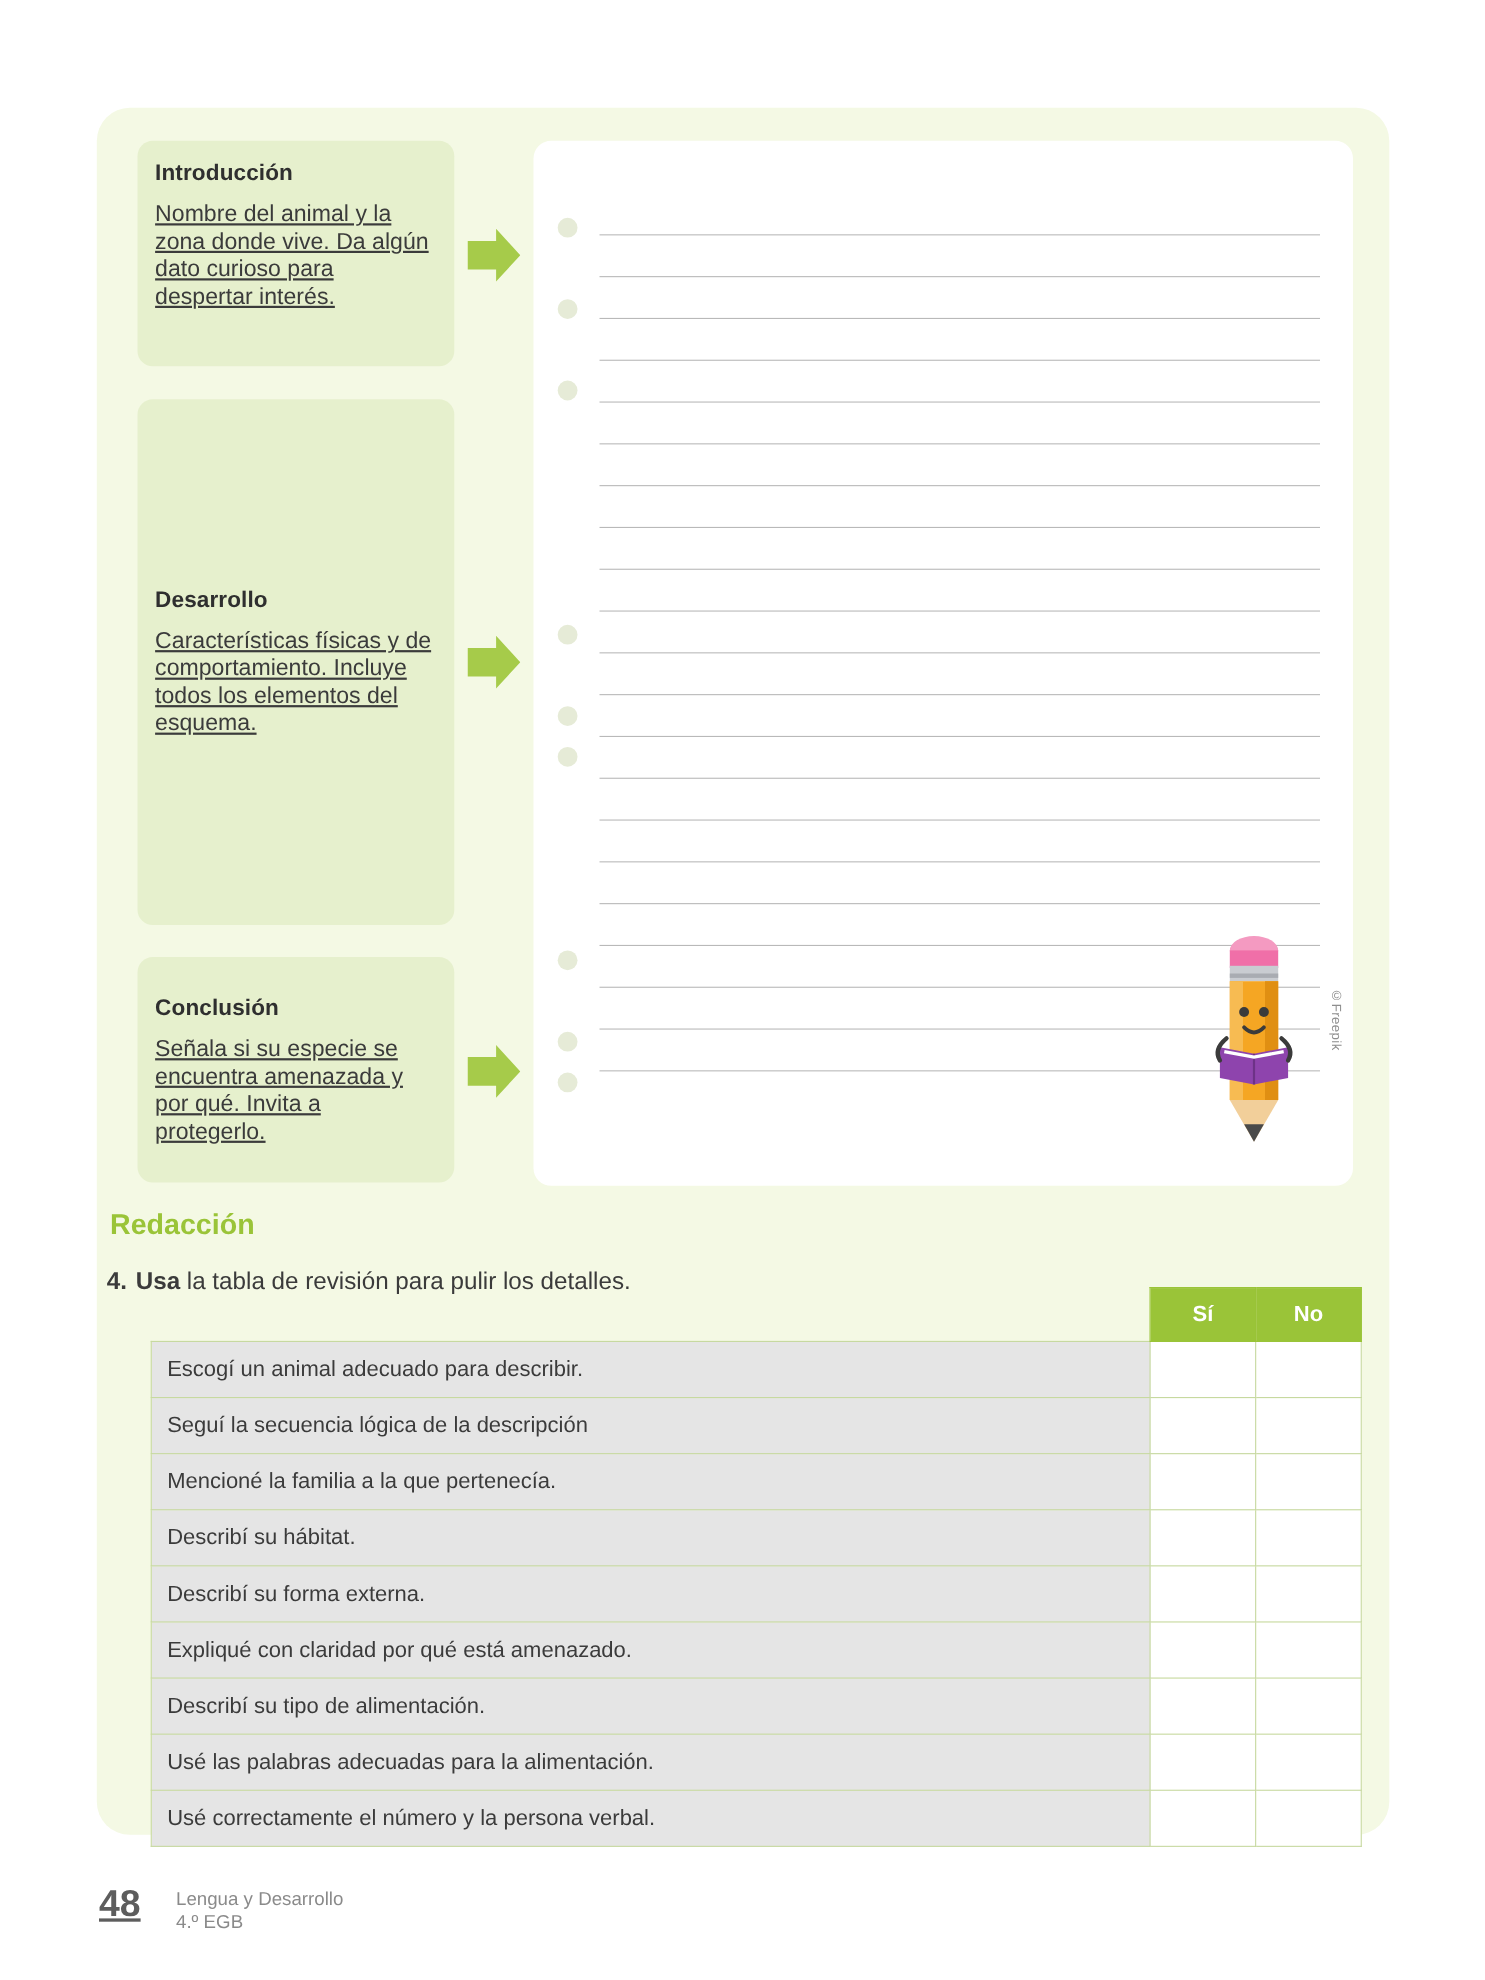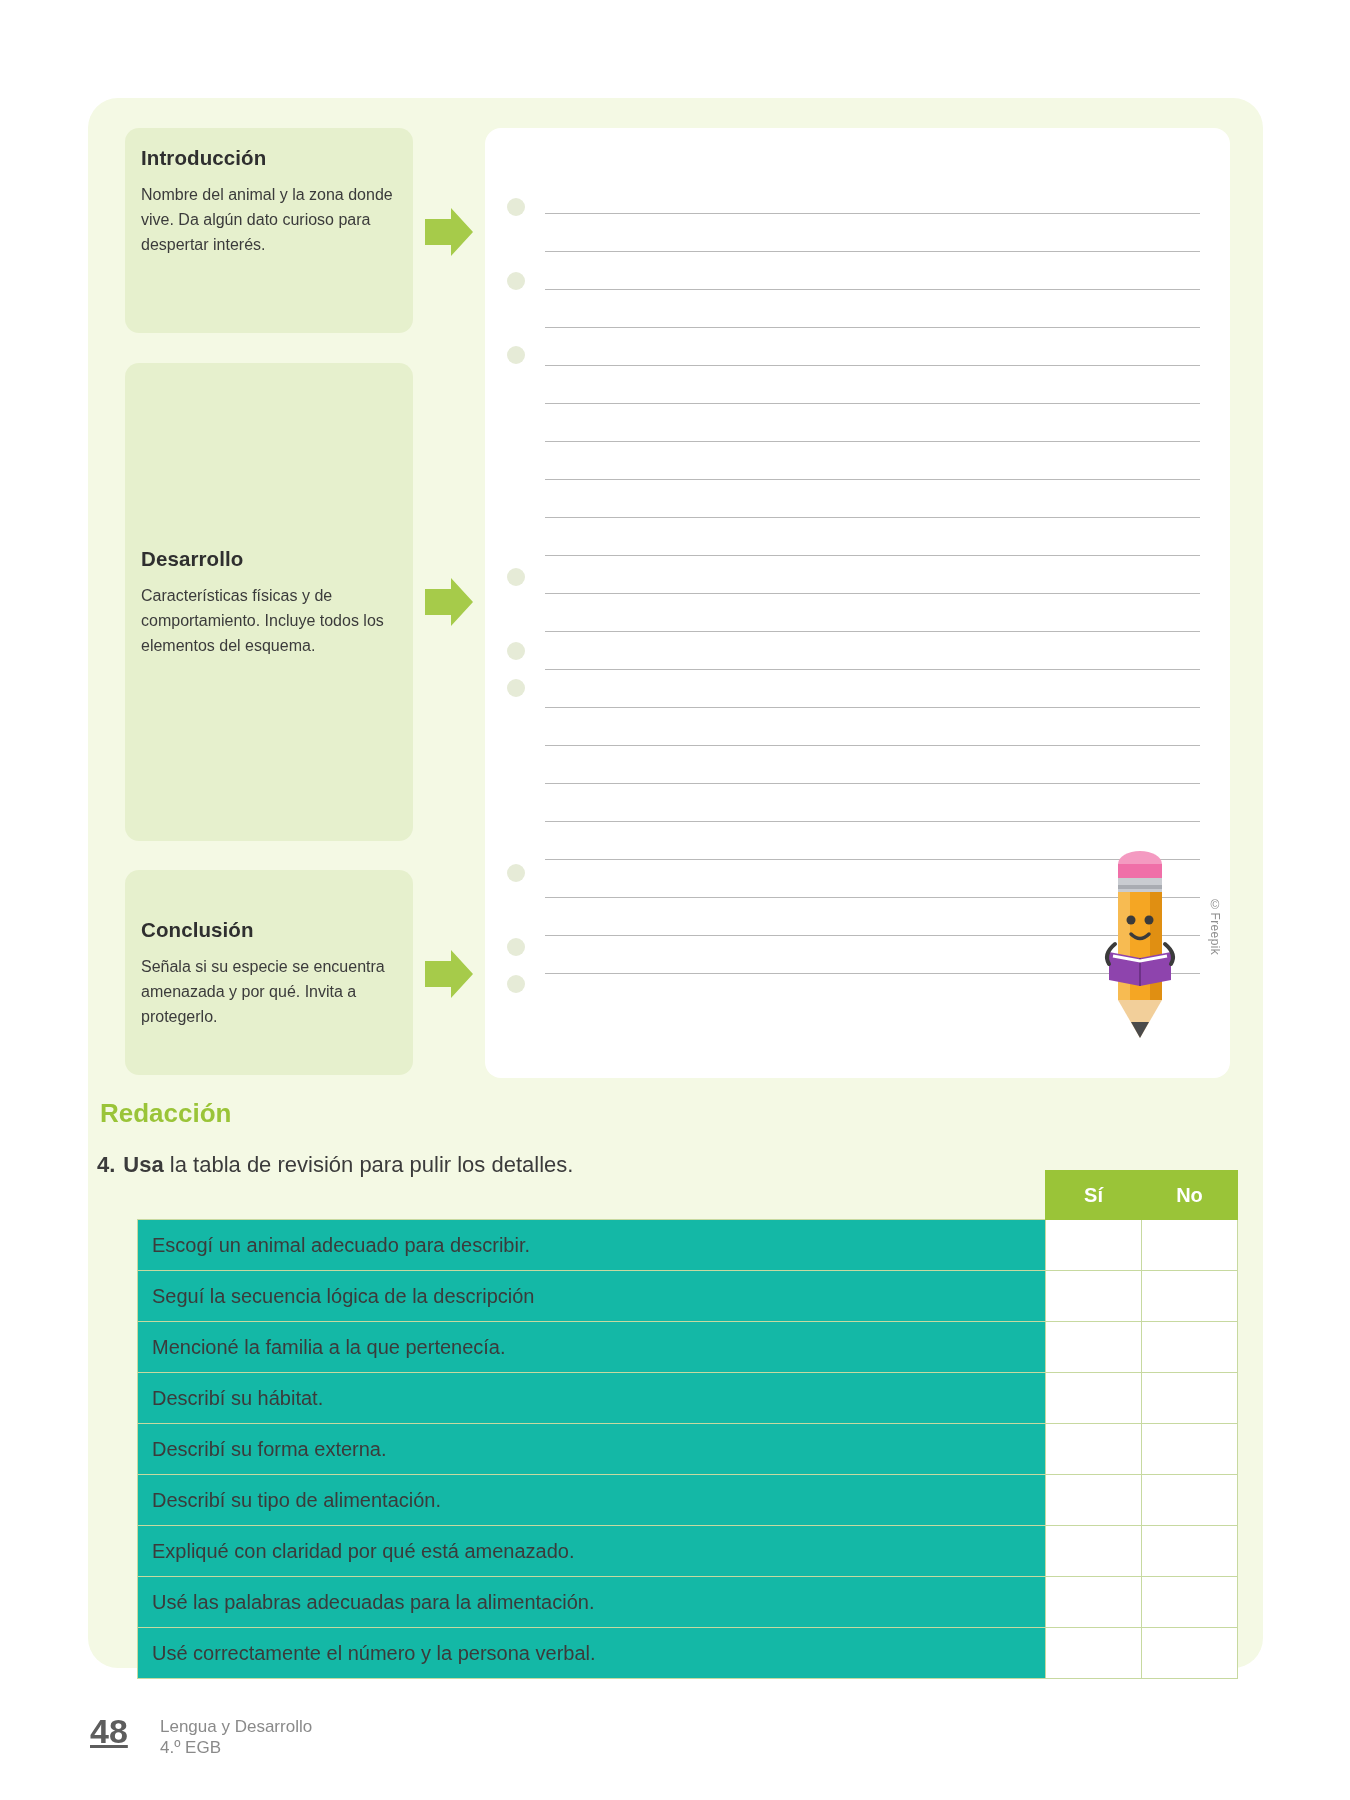--- a/index.html
+++ b/index.html
@@ -48,23 +48,24 @@
     text-align: left;
   }
   .stage-title {
     font-size: 20.5px;
     font-weight: bold;
     color: #2f2f2f;
     margin-bottom: 12px;
     letter-spacing: .1px;
   }
   .stage-text {
-    font-size: 16px;
+    font-size: 21px;
     line-height: 25px;
     color: #3b3b3b;
+    text-decoration: underline;
   }
 
   #stage-0 { top: 0px;   height: 205px; }
   #stage-1 { top: 235px; height: 478px; }
   #stage-2 { top: 742px; height: 205px; }
 
   .stage-inner-center {
     position: absolute;
     left: 16px;
     right: 16px;
@@ -189,21 +190,21 @@
     background: transparent;
     border: none;
   }
   table.check td {
     border: 1px solid #c7d9a0;
     font-size: 20px;
     height: 48px;
     color: #3b3b3b;
   }
   table.check td.item {
-    background: #14b8a6;
+    background: #e5e5e5;
     padding-left: 14px;
   }
   table.check td.mark {
     background: #ffffff;
   }
   col.c-item { width: 908px; }
   col.c-yes  { width: 96px; }
   col.c-no   { width: 96px; }
 
   
@@ -376,26 +377,26 @@
           <td class="item">Describí su hábitat.</td>
           <td class="mark"></td>
           <td class="mark"></td>
         </tr>
         <tr>
           <td class="item">Describí su forma externa.</td>
           <td class="mark"></td>
           <td class="mark"></td>
         </tr>
         <tr>
+          <td class="item">Expliqué con claridad por qué está amenazado.</td>
+          <td class="mark"></td>
+          <td class="mark"></td>
+        </tr>
+        <tr>
           <td class="item">Describí su tipo de alimentación.</td>
-          <td class="mark"></td>
-          <td class="mark"></td>
-        </tr>
-        <tr>
-          <td class="item">Expliqué con claridad por qué está amenazado.</td>
           <td class="mark"></td>
           <td class="mark"></td>
         </tr>
         <tr>
           <td class="item">Usé las palabras adecuadas para la alimentación.</td>
           <td class="mark"></td>
           <td class="mark"></td>
         </tr>
         <tr>
           <td class="item">Usé correctamente el número y la persona verbal.</td>

